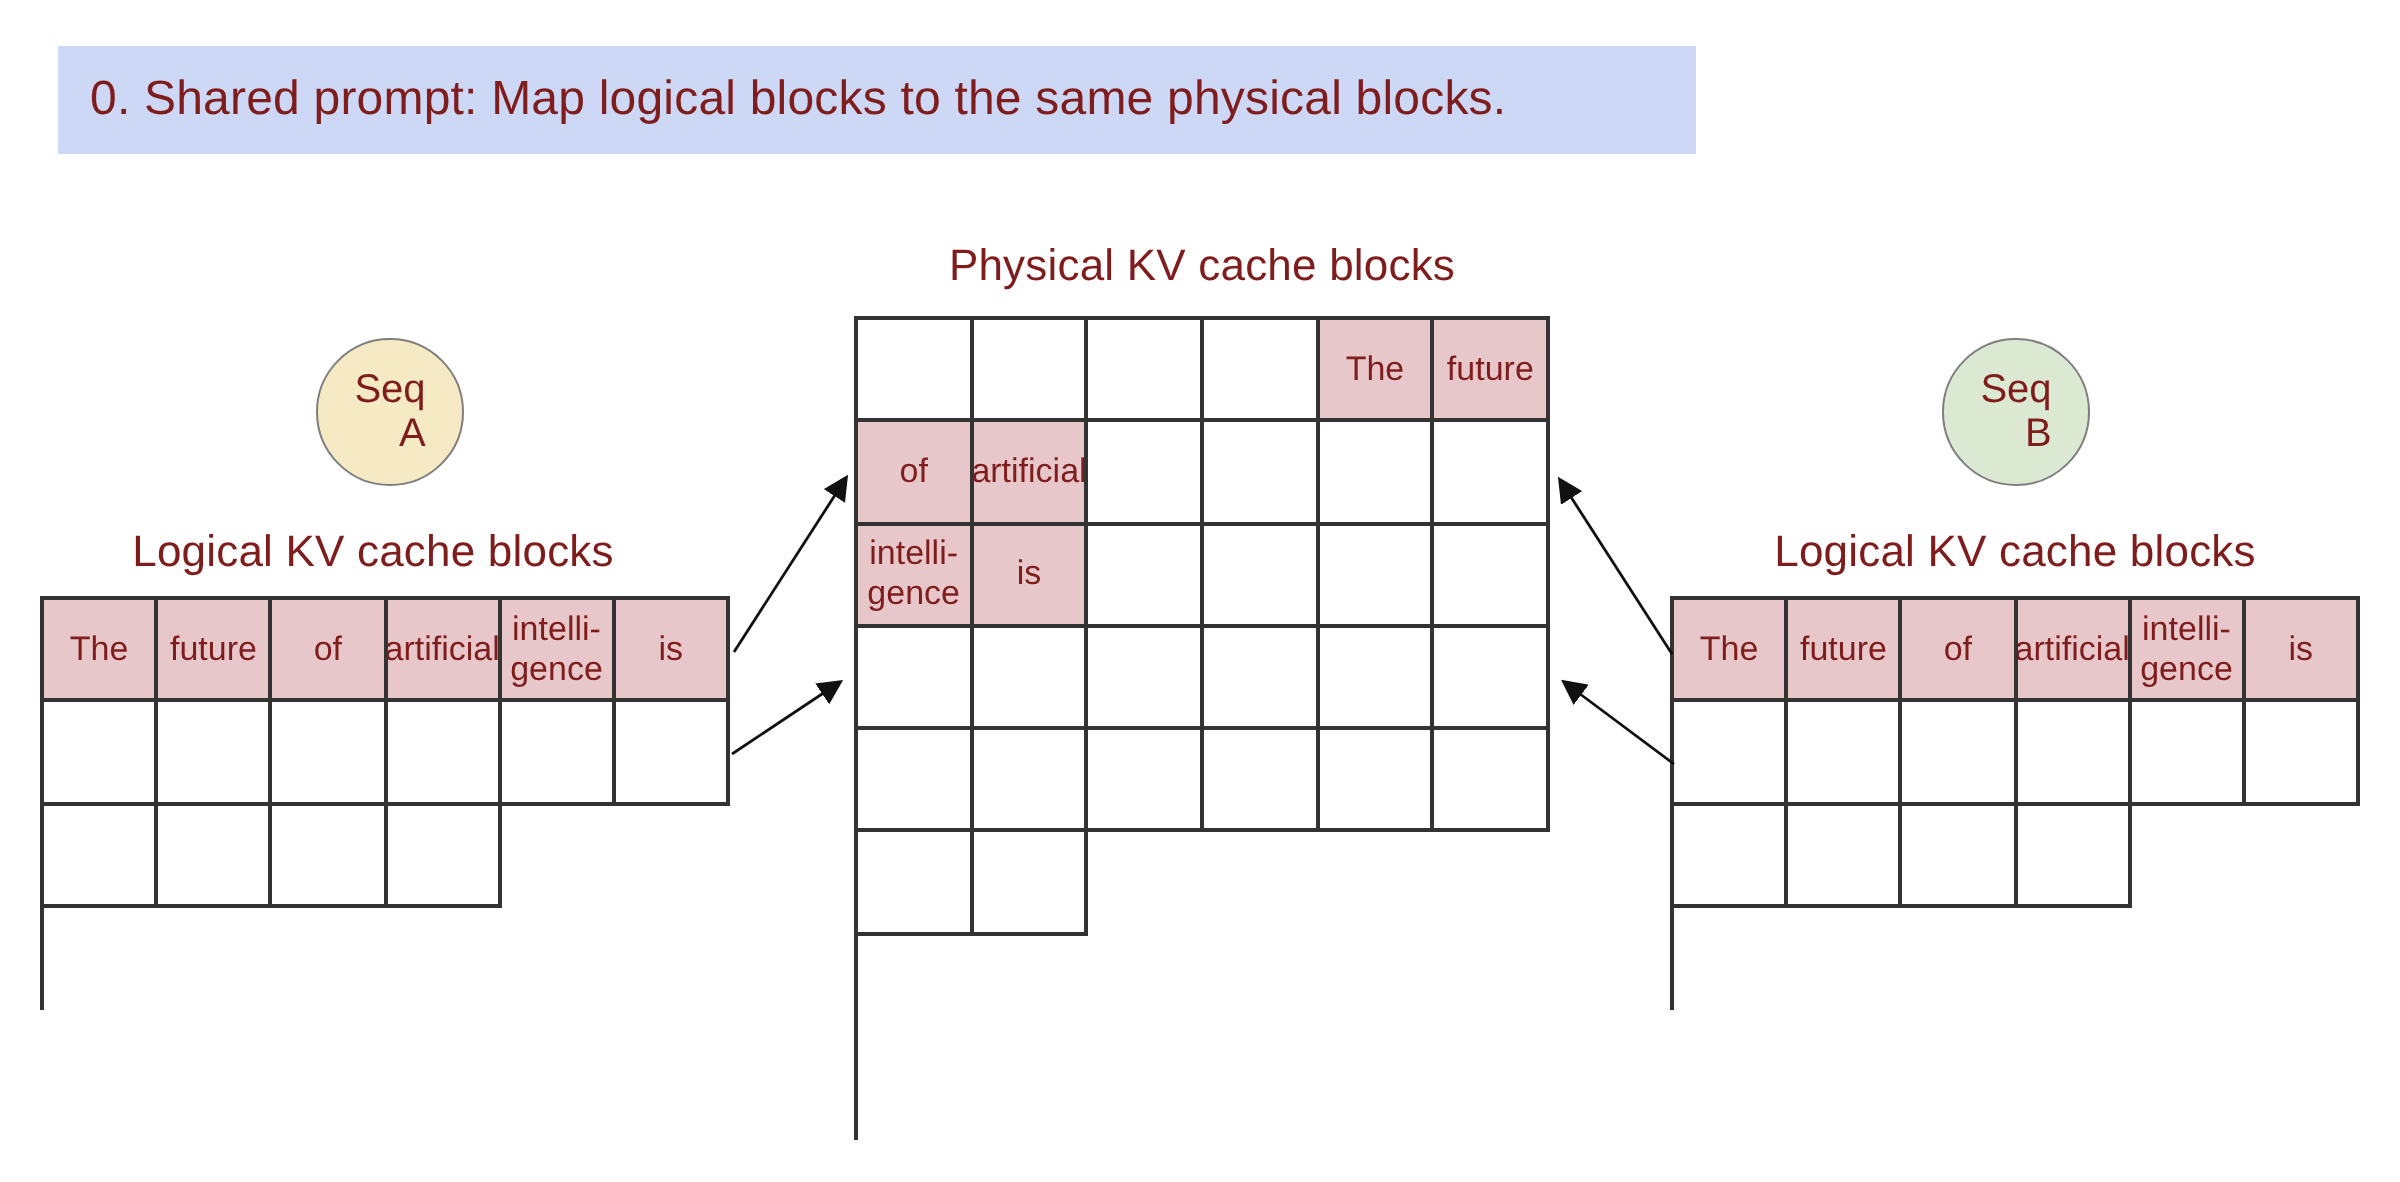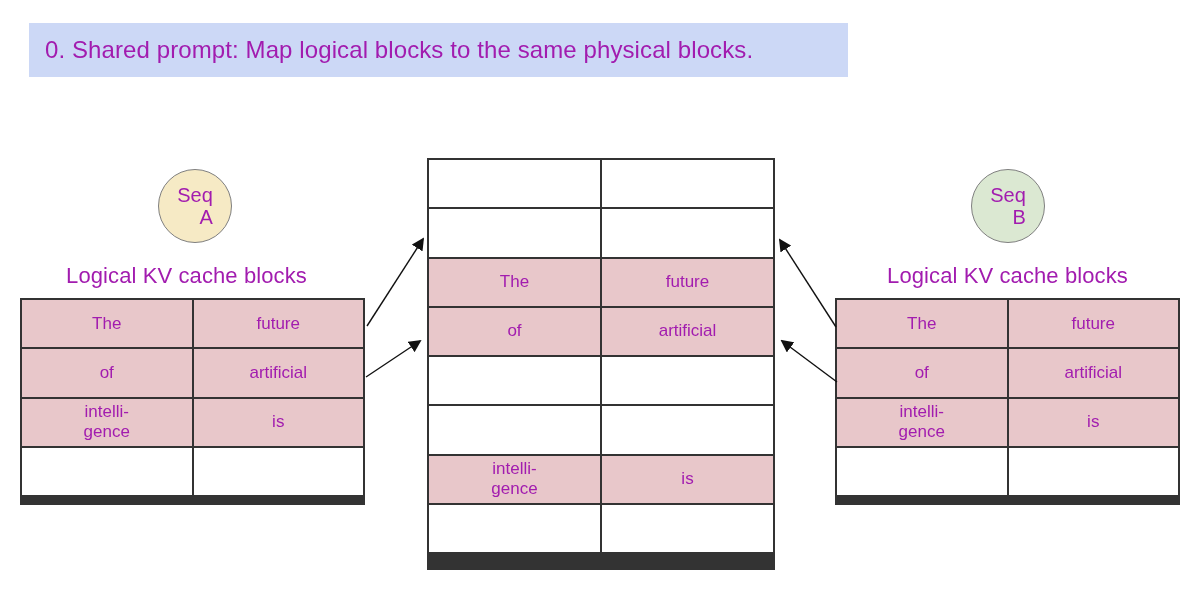--- a/index.html
+++ b/index.html
@@ -1,21 +1,21 @@
 <!DOCTYPE html>
 <html style="--banner_bg: #ccd8f6; --filled_cell: #e8c7ca; --seq_a_bg: #f6eac5; --seq_b_bg: #dbe8d2; --grid_border: #333333; --arrow: #111111;"><head>
 <meta charset="utf-8">
 <style>
   html, body { margin: 0; padding: 0; background: #ffffff; }
   .canvas {
     position: relative;
     width: 1200px; height: 591px;
     background: #ffffff;
     font-family: "Liberation Sans", sans-serif;
-    color: #a21caf;
+    color: #7f1d1d;
     overflow: hidden;
   }
   .banner {
     position: absolute;
     left: 29px; top: 23px;
     width: 819px; height: 54px;
     box-sizing: border-box;
     padding-left: 16px;
     background: var(--banner_bg, #ccd8f6);
     display: flex; align-items: center;
@@ -27,21 +27,21 @@
     text-align: center;
     font-size: 22px;
     letter-spacing: 0.1px;
   }
   #title-physical { left: 427px; top: 120px; width: 348px; }
   #title-seq-a    { left: 14px;  top: 263px; width: 345px; }
   #title-seq-b    { left: 835px; top: 263px; width: 345px; }
   .kv-grid {
     position: absolute;
     display: grid;
-    grid-template-columns: repeat(2, 1fr);
+    grid-template-columns: repeat(6, 1fr);
     background: #ffffff;
     border-top: 2px solid var(--grid_border, #333);
     border-left: 2px solid var(--grid_border, #333);
     box-sizing: border-box;
   }
   #table-seq-a    { left: 20px;  top: 298px; width: 345px; height: 207px; grid-template-rows: repeat(4, 1fr); }
   #table-seq-b    { left: 835px; top: 298px; width: 345px; height: 207px; grid-template-rows: repeat(4, 1fr); }
   #table-physical { left: 427px; top: 158px; width: 348px; height: 412px; grid-template-rows: repeat(8, 1fr); }
   .kv-grid .cell {
     border-right: 2px solid var(--grid_border, #333);
@@ -74,20 +74,21 @@
   }
   .overlay line { stroke: var(--arrow, #111); stroke-width: 1.4px; }
 </style>
 </head>
 <body>
 
 <div class="canvas">
 
   <div class="banner">0. Shared prompt: Map logical blocks to the same physical blocks.</div>
 
+  <div class="table-title" id="title-physical">Physical KV cache blocks</div>
 
   <div class="seq-circle" id="seq-a-badge">
     <span>Seq
 A</span>
   </div>
 
   <div class="seq-circle" id="seq-b-badge">
     <span>Seq
 B</span>
   </div>

